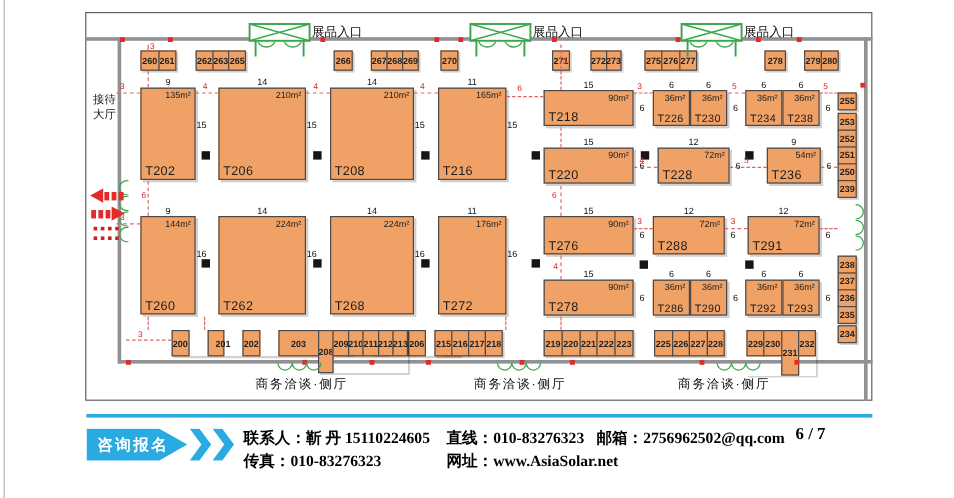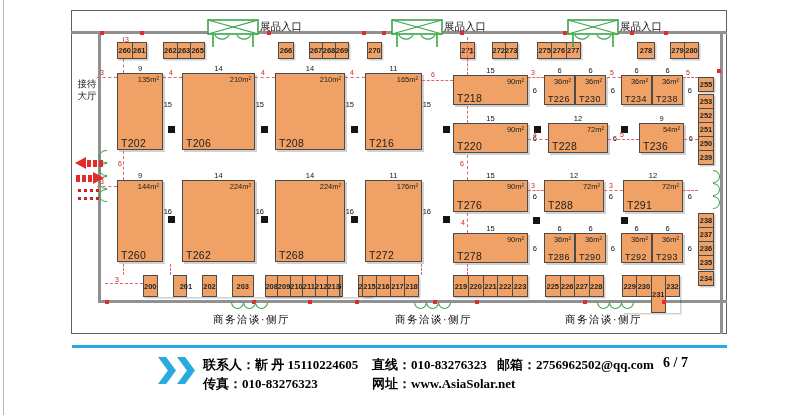--- a/index.html
+++ b/index.html
@@ -248,28 +248,28 @@
         <div class="cell" style="position: relative; width: 18px; height: 17px;">278</div>
       </div>
       <div class="cellrow" style="position: absolute; left: 670px; top: 42px;">
         <div class="cell" style="position: relative; width: 15px; height: 17px;">279</div>
         <div class="cell" style="position: relative; width: 15px; height: 17px;">280</div>
       </div>
       <div class="cellrow" style="position: absolute; left: 143px; top: 275px; gap: 16px;">
         <div class="cell" style="position: relative; width: 14.6px; height: 22px;">200</div>
         <div class="cell" style="position: relative; width: 14.6px; height: 22px; padding-left: 12px;">201</div>
         <div class="cell" style="position: relative; width: 14.6px; height: 22px;">202</div>
-        <div class="cell" style="position: relative; width: 22px; height: 22px;">203</div>
+        <div class="cell" style="position: relative; width: 34px; height: 22px;">203</div>
         <div class="cell" style="position: relative; width: 14.6px; height: 22px;">204</div>
         <div class="cell" style="position: relative; width: 14.6px; height: 22px;">205</div>
         <div class="cell" style="position: relative; width: 14.6px; height: 22px;">206</div>
         <div class="cell" style="position: relative; width: 14.6px; height: 22px;">207</div>
       </div>
       <div class="cellrow" style="position: absolute; left: 265px; top: 275px;">
-        <div class="cell" style="position: relative; width: 13.4px; height: 22px;">208</div>
+        <div class="cell" style="position: relative; width: 13.4px; height: 36px;">208</div>
         <div class="cell" style="position: relative; width: 13.4px; height: 22px;">209</div>
         <div class="cell" style="position: relative; width: 13.4px; height: 22px;">210</div>
         <div class="cell" style="position: relative; width: 13.4px; height: 22px;">211</div>
         <div class="cell" style="position: relative; width: 13.4px; height: 22px;">212</div>
         <div class="cell" style="position: relative; width: 13.4px; height: 22px;">213</div>
       </div>
       <div class="cellrow" style="position: absolute; left: 362px; top: 275px;">
         <div class="cell" style="position: relative; width: 15px; height: 22px;">215</div>
         <div class="cell" style="position: relative; width: 15px; height: 22px;">216</div>
         <div class="cell" style="position: relative; width: 15px; height: 22px;">217</div>
@@ -487,20 +487,23 @@
       <div class="rdot" style="position: absolute; left: 84px; top: 189px;"></div>
       <div class="rdot" style="position: absolute; left: 90px; top: 189px;"></div>
       <div class="rdot" style="position: absolute; left: 96px; top: 189px;"></div>
       <div class="rdot" style="position: absolute; left: 78px; top: 197px;"></div>
       <div class="rdot" style="position: absolute; left: 84px; top: 197px;"></div>
       <div class="rdot" style="position: absolute; left: 90px; top: 197px;"></div>
       <div class="rdot" style="position: absolute; left: 96px; top: 197px;"></div>
     </div>
 
   <div class="blue-line"></div>
+  <div class="banner">
+    <span>咨询报名</span>
+  </div>
   <div class="chev c1"></div>
   <div class="chev c2"></div>
   <div class="ft ft-contact">联系人：靳 丹 15110224605</div>
   <div class="ft ft-direct">直线：010-83276323</div>
   <div class="ft ft-email">邮箱：2756962502@qq.com</div>
   <div class="ft ft-page">6 / 7</div>
   <div class="ft ft-fax">传真：010-83276323</div>
   <div class="ft ft-web">网址：www.AsiaSolar.net</div>
 </div>
 

